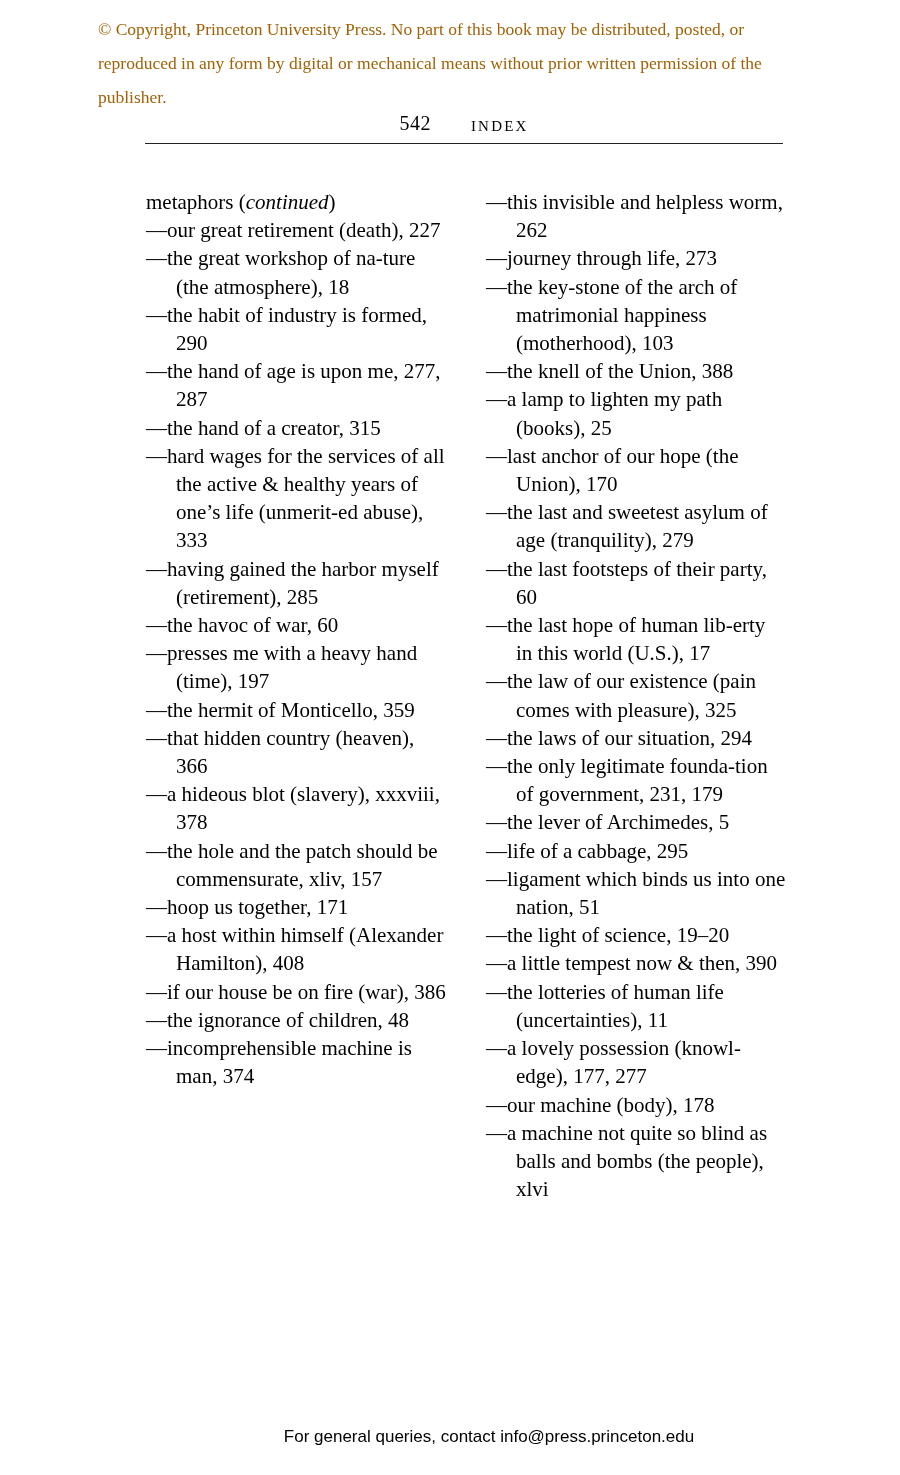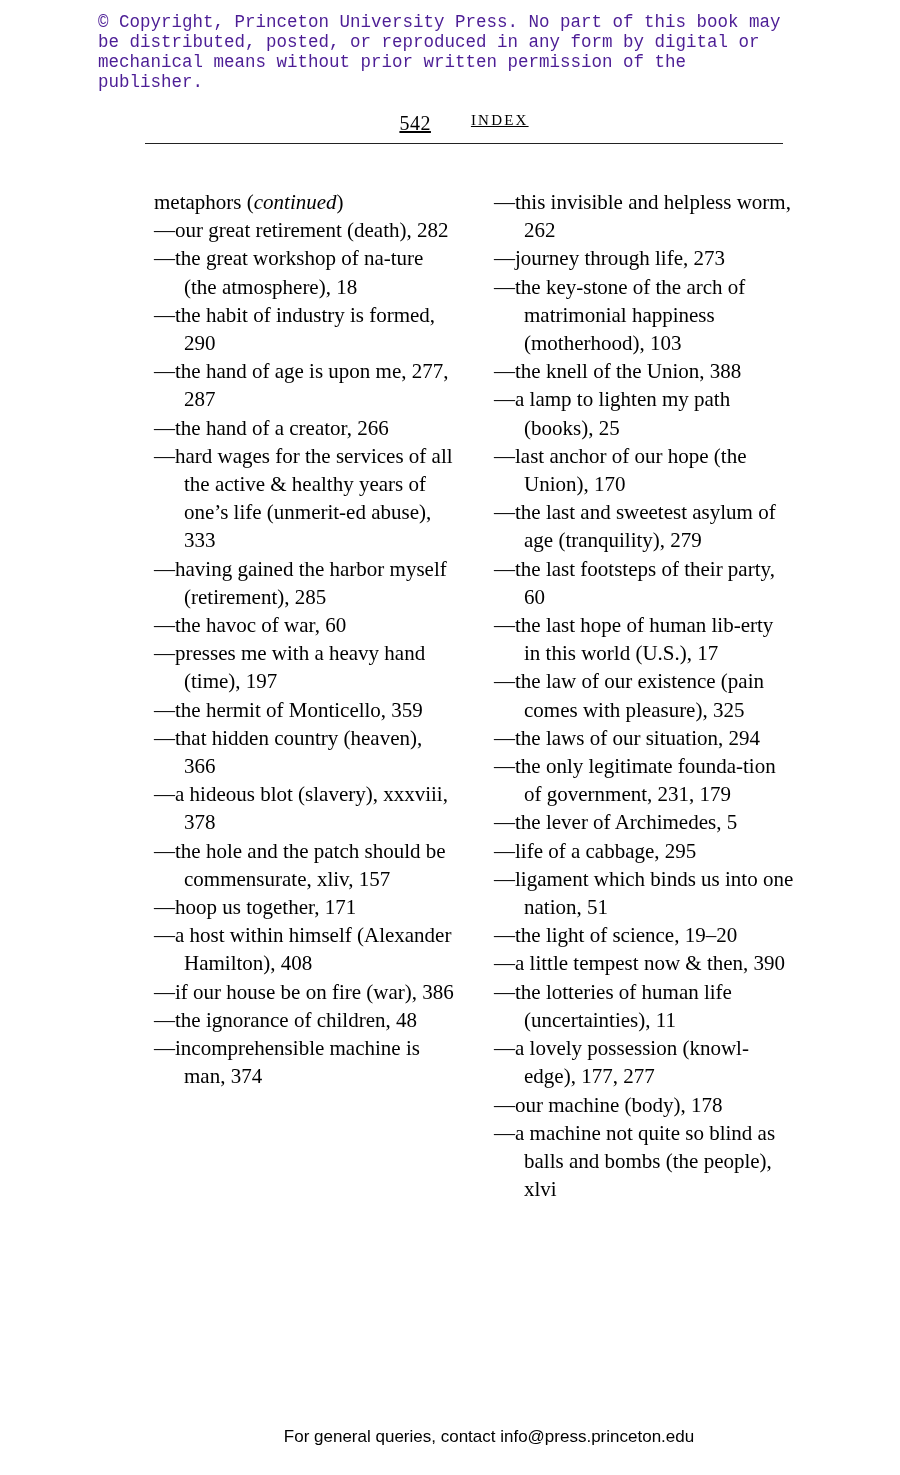--- a/index.html
+++ b/index.html
@@ -14,61 +14,60 @@
     font-family: "Liberation Serif", serif;
     color: #000000;
     overflow: hidden;
   }
 
   .copyright-notice {
     position: absolute;
     top: 12px;
     left: 98px;
     width: 700px;
-    font-family: Liberation Mono, monospace;
+    font-family: Liberation Serif, serif;
     font-size: 17.5px;
-    line-height: 20px;
-    color: #4c1d95;
+    line-height: 34px;
+    color: #a16207;
     text-align: left;
   }
 
   .page-header {
     position: absolute;
     top: 112px;
     left: 145px;
     width: 638px;
   }
   .page-header .head-line {
     display: flex;
-    align-items: flex-start;
+    align-items: flex-end;
     justify-content: center;
     gap: 40px;
     padding-bottom: 8px;
-    text-decoration: underline;
   }
   .page-header .folio {
     font-family: "Liberation Serif", serif;
     font-size: 20px;
     letter-spacing: 0.5px;
   }
   .page-header .running-head {
     font-family: "Liberation Serif", serif;
     font-size: 15px;
     letter-spacing: 2.2px;
     text-transform: uppercase;
   }
   .header-rule {
     border-bottom: 1.2px solid #222;
     width: 100%;
   }
 
   .index-body {
     position: absolute;
     top: 188px;
-    left: 154px;
+    left: 146px;
     width: 640px;
     display: flex;
     gap: 40px;
   }
   .index-col {
     width: 304px;
   }
 
   .entry {
     font-size: 21px;
@@ -108,25 +107,25 @@
   <div class="head-line">
     <span class="folio">542</span>
     <span class="running-head">index</span>
   </div>
   <div class="header-rule"></div>
 </div>
 
 <div class="index-body">
   <div class="index-col" id="col-0">
       <p class="entry head">metaphors (<i>continued</i><span>)</span></p>
-      <p class="entry sub">—our great retirement (death), 282</p>
+      <p class="entry sub">—our great retirement (death), 227</p>
       <p class="entry sub">—the great workshop of na-ture (the atmosphere), 18</p>
       <p class="entry sub">—the habit of industry is formed, 290</p>
       <p class="entry sub">—the hand of age is upon me, 277, 287</p>
-      <p class="entry sub">—the hand of a creator, 266</p>
+      <p class="entry sub">—the hand of a creator, 315</p>
       <p class="entry sub">—hard wages for the services of all the active &amp; healthy years of one’s life (unmerit-ed abuse), 333</p>
       <p class="entry sub">—having gained the harbor myself (retirement), 285</p>
       <p class="entry sub">—the havoc of war, 60</p>
       <p class="entry sub">—presses me with a heavy hand (time), 197</p>
       <p class="entry sub">—the hermit of Monticello, 359</p>
       <p class="entry sub">—that hidden country (heaven), 366</p>
       <p class="entry sub">—a hideous blot (slavery), xxxviii, 378</p>
       <p class="entry sub">—the hole and the patch should be commensurate, xliv, 157</p>
       <p class="entry sub">—hoop us together, 171</p>
       <p class="entry sub">—a host within himself (Alexander Hamilton), 408</p>

